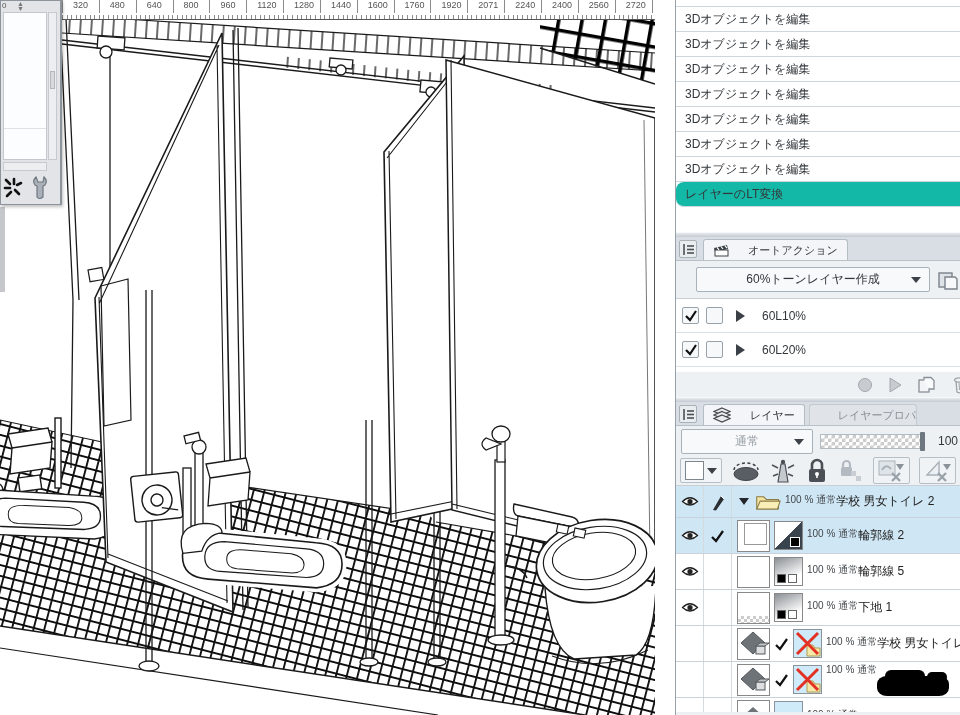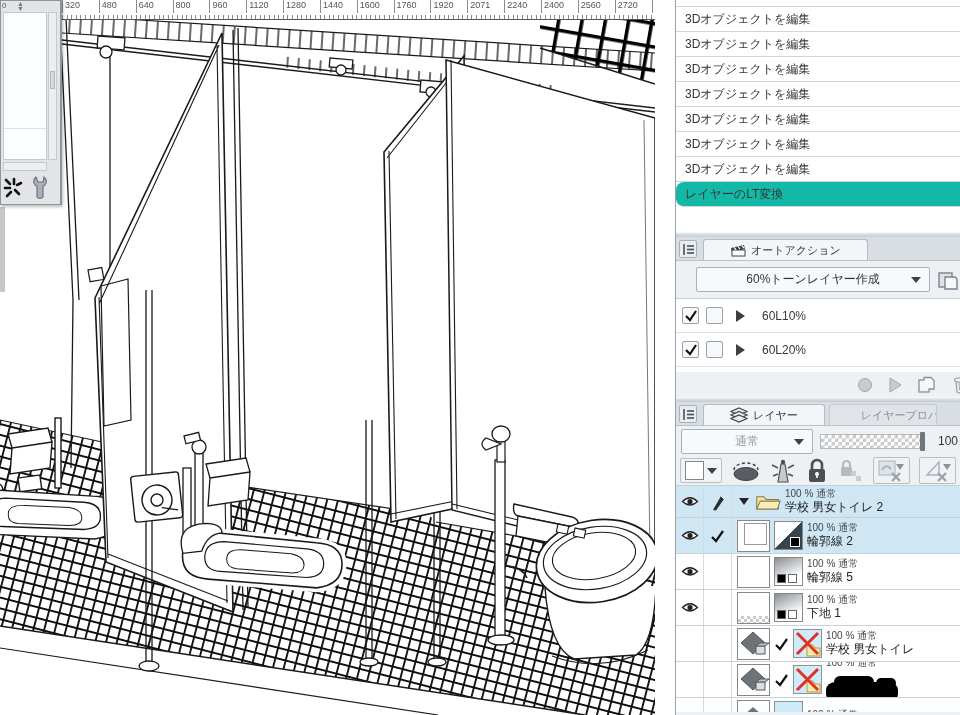--- a/index.html
+++ b/index.html
@@ -9,21 +9,21 @@
 
   
   #art{position:absolute;left:0;top:0;z-index:0;}
 
   
   .ruler{position:absolute;left:62px;top:0;width:593px;height:20px;background:#fff;
          border-bottom:1px solid #555;z-index:2;display:flex;overflow:hidden;
          background-image:repeating-linear-gradient(90deg,#8c8c8c 0 1px,transparent 1px 4.6px);
          background-size:100% 5px;background-repeat:no-repeat;background-position:0 15px;}
   .ruler-num{flex:0 0 36.85px;height:13px;font-size:9px;color:#555;border-left:1px solid #8c8c8c;
-             padding-left:2px;line-height:11px;background:#fff;}
+             padding-left:10px;line-height:11px;background:#fff;}
 
   
   .palette{position:absolute;left:0;top:0;width:62px;height:205px;z-index:3;
            background:#e2e4e8;border:1px solid #8e949c;border-right-width:2px;
            box-shadow:1px 2px 3px rgba(0,0,0,.25);}
   .pal-top{height:10px;font-size:8px;color:#555;padding-left:1px;line-height:9px;}
   .pal-spin{position:absolute;left:16px;top:0;font-size:7px;color:#777;line-height:5px;}
   .pal-content{position:absolute;left:2px;top:11px;width:44px;bottom:44px;background:#fcfdfe;
                border:1px solid #c2c8ce;}
   .pal-content .sep{position:absolute;left:0;right:0;bottom:30px;border-top:1px solid #dde2e6;}
@@ -47,21 +47,21 @@
   .grip{position:absolute;right:2px;width:6px;height:10px;border-top:1px solid #aab2ba;
         border-bottom:1px solid #aab2ba;background:#d8dce0;}
   .grip::after{content:"";display:block;margin-top:4px;border-top:1px solid #aab2ba;}
 
   
   .tabbar{height:24px;background:#d9dee4;display:flex;align-items:flex-end;padding-left:3px;
           border-bottom:1px solid #b8c0c8;}
   .pm-btn{width:18px;height:18px;margin:0 2px 2px 0;border:1px solid #a8b0b8;background:#e9edf0;
           border-radius:2px;display:flex;align-items:center;justify-content:center;}
   .tab{height:21px;border:1px solid #b4bcc4;border-bottom:none;border-radius:3px 3px 0 0;
-       padding:0 26px;display:flex;gap:5px;align-items:center;font-size:11px;margin-left:4px;
+       padding:0 9px;display:flex;gap:19px;align-items:center;font-size:11px;margin-left:4px;
        background:#f3f5f8;color:#33373b;white-space:nowrap;}
   .tab.inactive{background:#e0e4e9;color:#8a9098;border-color:#c2cad0;overflow:hidden;max-width:108px;}
 
   
   .aa-toolbar{height:38px;display:flex;align-items:center;gap:6px;padding:0 20px;background:#eef1f4;
               border-bottom:1px solid #c8d0d6;}
   .combo{height:25px;background:#f7f9fb;border:1px solid #a8b2ba;border-radius:2px;position:relative;
          display:flex;align-items:center;justify-content:center;font-size:12px;color:#33373b;}
   .aa-combo{flex:1;}
   .caret{width:0;height:0;border-left:5px solid transparent;border-right:5px solid transparent;
@@ -97,21 +97,21 @@
   .chip{width:19px;height:19px;background:#fff;border:1px solid #7e868e;}
   .cmd-btn{width:37px;height:27px;border:1px solid #b6bec6;background:#f0f3f5;border-radius:2px;
            display:flex;align-items:center;justify-content:center;}
 
   
   .l-list{height:226px;background:#fff;overflow:hidden;}
   .l-row{display:flex;align-items:stretch;border-bottom:1px solid #c8d2da;background:#fff;}
   .l-row.sel{background:#cfe6f4;}
   .gcell{width:28px;flex:0 0 28px;border-right:1px solid #d4dade;display:flex;align-items:center;justify-content:center;}
   .l-main{flex:1;display:flex;align-items:center;gap:4px;padding-left:5px;overflow:hidden;}
-  .l-text{display:flex;flex-direction:column;justify-content:center;line-height:1.25;overflow:hidden;white-space:nowrap;}
+  .l-text{display:flex;flex-direction:row;justify-content:center;line-height:1.25;overflow:hidden;white-space:nowrap;}
   .l-pct{font-size:10px;color:#44484c;}
   .l-name{font-size:12px;color:#222;}
   .exp{width:0;height:0;border-left:5px solid transparent;border-right:5px solid transparent;
        border-top:7px solid #23272b;margin:0 2px;}
   .thumb{border:1px solid #888;position:relative;flex:0 0 auto;background:#fff;overflow:hidden;}
   .t1{width:33px;height:32px;} .t2{width:29px;height:29px;}
   .t-tone .a{position:absolute;inset:0;background:linear-gradient(to bottom right,transparent 49%,#39434e 50%);}
   .t-tone .b{position:absolute;right:2px;bottom:2px;width:10px;height:10px;background:#000;border:1px solid #fff;}
   .t-grad{background:linear-gradient(155deg,#8a8f94 0%,#fff 72%);}
   .t-grad .a{position:absolute;left:2px;bottom:2px;width:9px;height:9px;background:#000;border:1px solid #666;}

